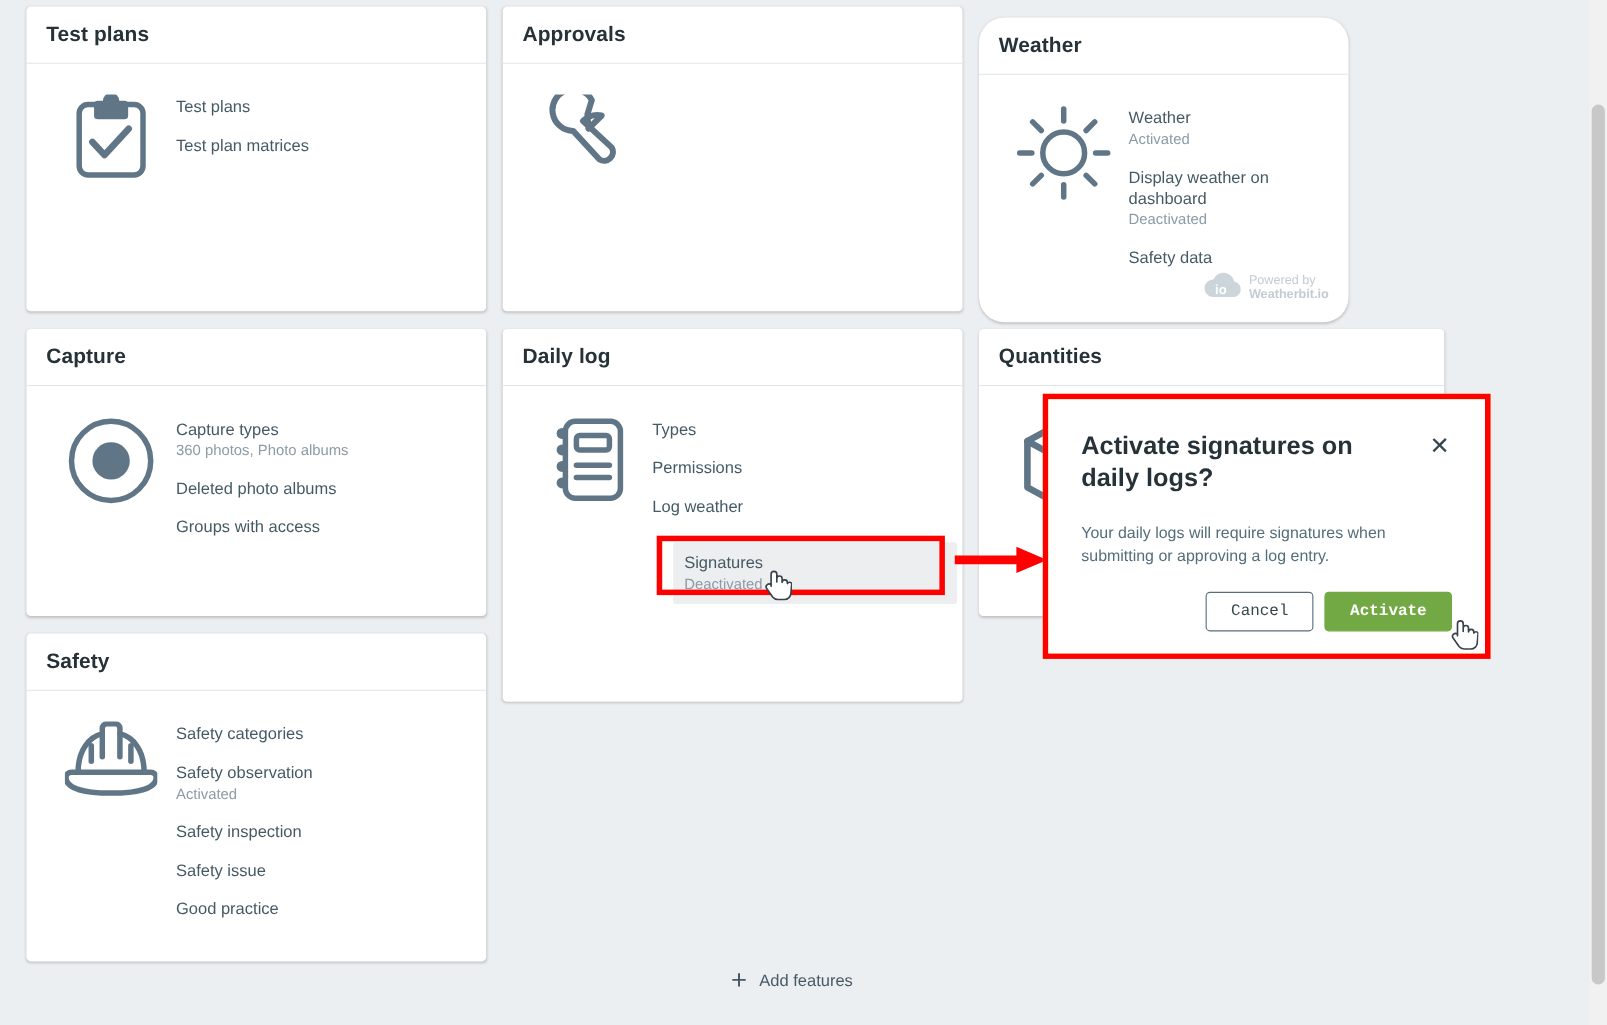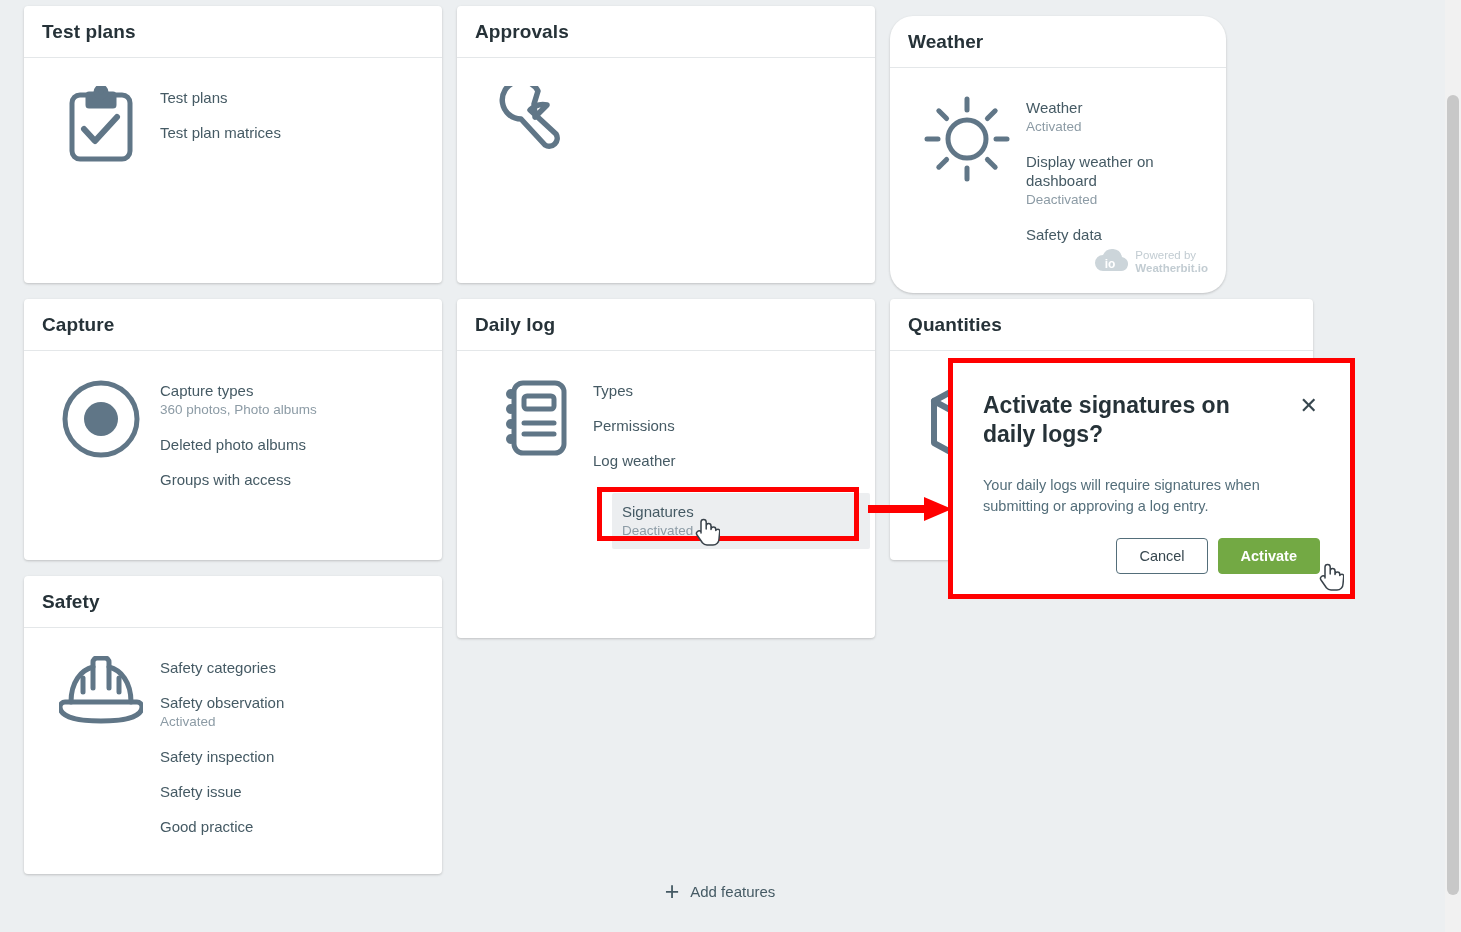--- a/index.html
+++ b/index.html
@@ -166,21 +166,21 @@
     display: flex;
     justify-content: flex-end;
     gap: 10px;
     padding-bottom: 2px;
   }
   .btn {
     font-size: 14.5px;
     padding: 9px 22px;
     border-radius: 4px;
     cursor: pointer;
-    font-family: Liberation Sans, sans-serif;
+    font-family: Liberation Mono, monospace;
   }
   .btn-cancel {
     background: #ffffff;
     border: 1px solid #546e7a;
     color: #37474f;
   }
   .btn-activate {
     background: #73a944;
     border: 1px solid #73a944;
     color: #ffffff;

